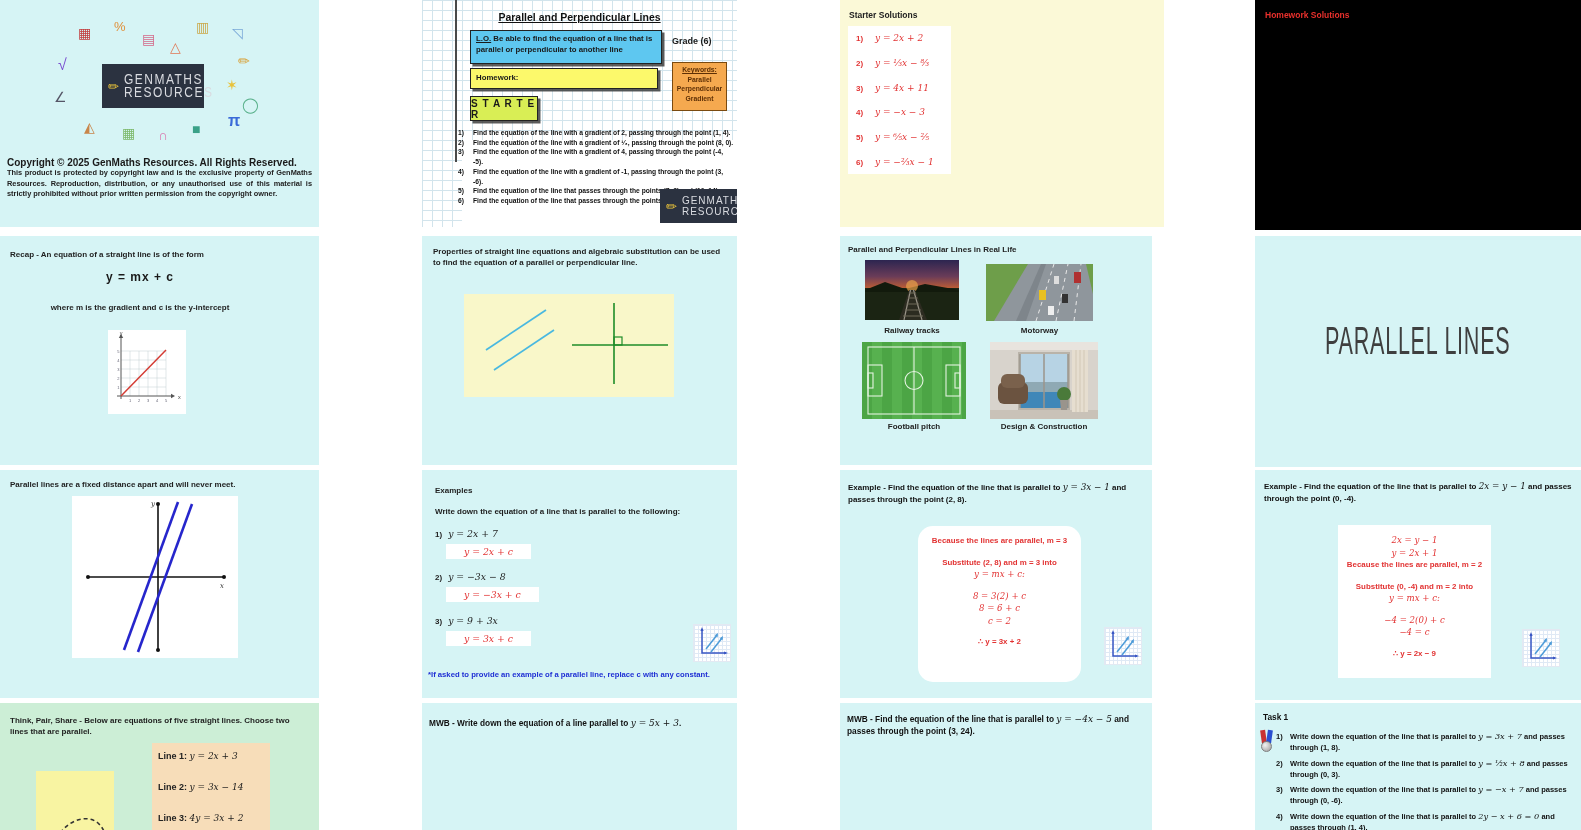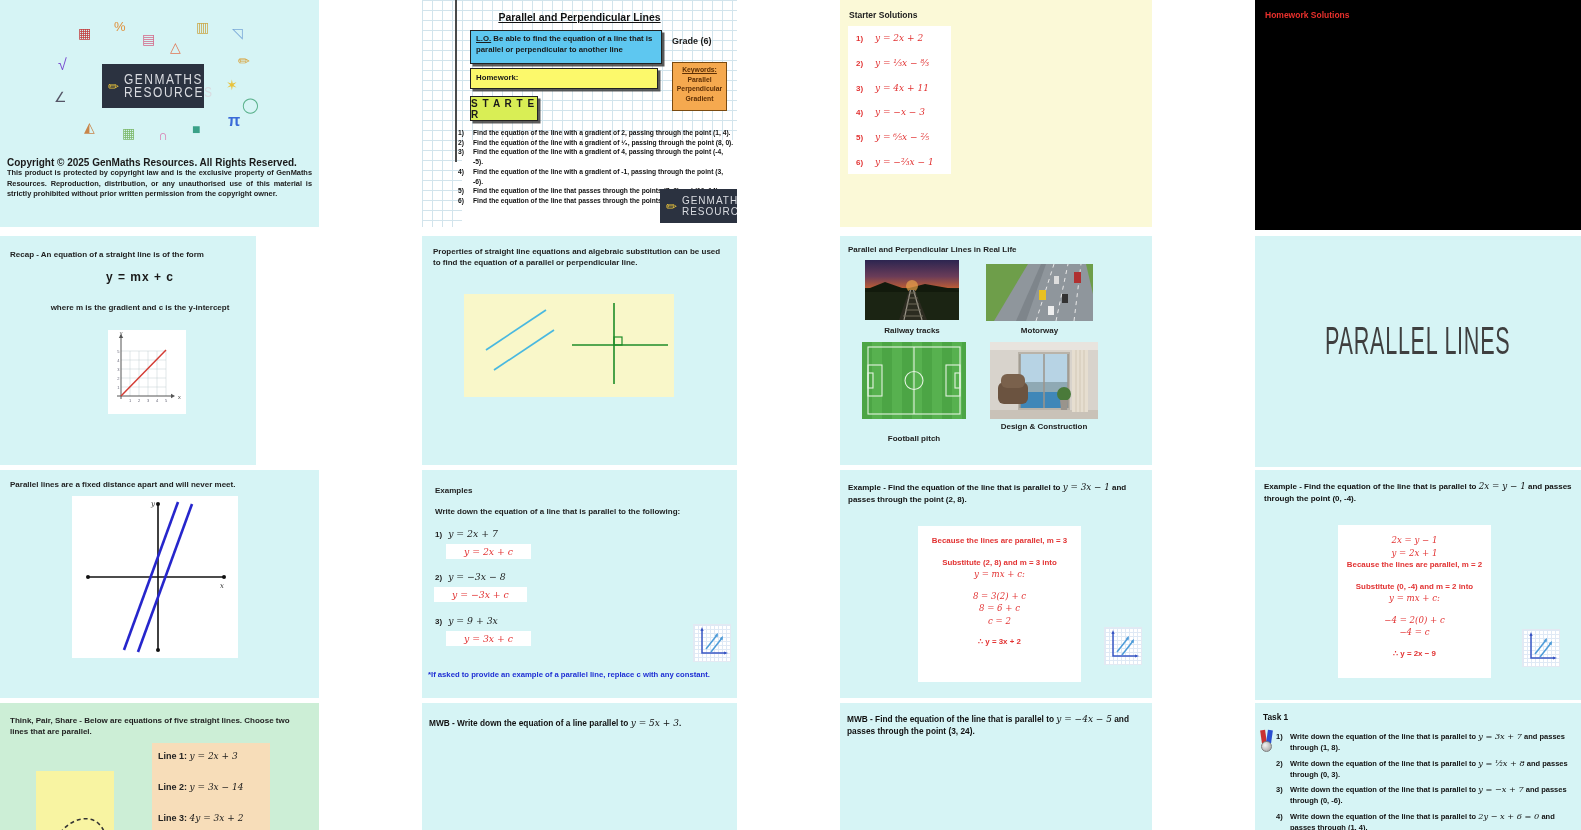--- a/index.html
+++ b/index.html
@@ -5,28 +5,28 @@
   html,body{margin:0;padding:0;background:#fff;}
   .canvas{position:relative;width:1581px;height:830px;background:#ffffff;overflow:hidden;font-family:"Liberation Sans",sans-serif;}
   .slide{position:absolute;overflow:hidden;color:#1a1a1a;}
   .bg-cyan{background:#d6f4f5;}
   .bg-paleyellow{background:#fbf9d7;}
   .bg-mint{background:#cceed6;}
   .bg-white{background:#000000;}
 
   
   #s-cover{left:0;top:0;width:319px;height:227px;}
-  #s-recap{left:0;top:236px;width:256px;height:229px;}
+  #s-recap{left:0;top:236px;width:319px;height:229px;}
   #s-parallel-fact{left:0;top:470px;width:319px;height:228px;}
   #s-tps{left:0;top:703px;width:319px;height:228px;}
   #s-title{left:422px;top:0;width:315px;height:227px;background:#fff;}
   #s-properties{left:422px;top:236px;width:315px;height:229px;}
   #s-examples{left:422px;top:470px;width:315px;height:228px;}
   #s-mwb1{left:422px;top:703px;width:315px;height:228px;}
-  #s-starter-sol{left:840px;top:0;width:312px;height:227px;}
+  #s-starter-sol{left:840px;top:0;width:312px;height:227px;padding-left:12px;}
   #s-reallife{left:840px;top:236px;width:312px;height:229px;}
   #s-example1{left:840px;top:470px;width:312px;height:228px;}
   #s-mwb2{left:840px;top:703px;width:312px;height:228px;}
   #s-hw-sol{left:1255px;top:0;width:326px;height:230px;}
   #s-par-title{left:1255px;top:236px;width:326px;height:231px;}
   #s-example2{left:1255px;top:470px;width:326px;height:230px;}
   #s-task1{left:1255px;top:703px;width:326px;height:228px;}
 
   
   .h8{font-size:8px;font-weight:600;line-height:11px;color:#1e1e1e;}
@@ -99,21 +99,21 @@
   .pr-box{left:42px;top:58px;width:210px;height:103px;background:#f9f7c9;}
 
   
   .ex-h{left:13px;top:15px;}
   .ex-prompt{left:13px;top:36px;width:290px;}
   .ex-q{position:absolute;font-size:8.6px;color:#222;}
   .ex-q .math{font-size:9.3px;}
   .ex-num{font-weight:600;font-size:8px;margin-right:6px;font-family:"Liberation Sans",sans-serif;font-style:normal;}
   .ex-a{position:absolute;background:#fff;padding:2px 18px;font-size:9.3px;}
   .q1{left:13px;top:58px;} .a1{left:24px;top:74px;}
-  .q2{left:13px;top:101px;} .a2{left:12px;top:117px;}
+  .q2{left:13px;top:101px;} .a2{left:24px;top:117px;}
   .q3{left:13px;top:145px;} .a3{left:24px;top:161px;}
   .ex-foot{left:6px;top:200px;width:305px;font-size:7.7px;font-weight:700;color:#1f2fd4;}
   .sketch{position:absolute;width:36px;height:36px;background:#fff;
     background-image:linear-gradient(#dfe9f5 1px,transparent 1px),linear-gradient(90deg,#dfe9f5 1px,transparent 1px);
     background-size:4px 4px;box-shadow:0 0 0 1px #e3e9f2;}
   .sk-ex{left:272px;top:155px;}
   .sk-e1{left:265px;top:158px;}
   .sk-e2{left:268px;top:160px;}
 
   
@@ -132,21 +132,21 @@
   .rl-fig{position:absolute;}
   .rl-cap{position:absolute;font-size:8px;font-weight:700;color:#222;text-align:center;}
 
   
   .we-intro{left:8px;top:11px;width:298px;font-size:8px;font-weight:600;line-height:12px;color:#111;}
   .we-intro .math{font-size:8.8px;font-weight:400;}
   .we-box{position:absolute;background:#fff;text-align:center;color:#e23333;padding-top:9px;box-sizing:border-box;}
   .we-b{font-size:7.9px;font-weight:700;line-height:11px;}
   .we-m{font-size:8.6px;line-height:12.5px;font-family:"DejaVu Serif",serif;font-style:italic;}
   .gap8{height:9px;} .gap10{height:11px;}
-  .we1-box{left:78px;top:56px;width:163px;height:156px;}
+  .we1-box{left:78px;top:56px;width:163px;height:156px;border-radius:15px;}
   .we2-box{left:83px;top:55px;width:153px;height:153px;}
 
   
   .hws-title{left:10px;top:10px;font-size:8.5px;font-weight:700;color:#e8302c;}
   .par-title-wrap{left:0;top:88px;width:100%;text-align:center;}
   .par-title-text{display:inline-block;font-size:30px;color:#3f3f3f;font-weight:400;letter-spacing:1px;transform:scale(.72,1.3);white-space:nowrap;}
 
   
   .tk-h{left:8px;top:9px;font-size:8.3px;font-weight:700;color:#111;}
   .tk-list{left:21px;top:28px;width:302px;}
@@ -492,21 +492,21 @@
       <g stroke="#d2c8b6" stroke-width="1">
           <line x1="86" y1="8" x2="86" y2="70"></line>
           <line x1="90" y1="8" x2="90" y2="70"></line>
           <line x1="94" y1="8" x2="94" y2="70"></line>
         </g>
       <rect x="8" y="40" width="30" height="22" rx="6" fill="#6b5340"></rect>
       <rect x="11" y="32" width="24" height="14" rx="6" fill="#7a614c"></rect>
       <circle cx="74" cy="52" r="7" fill="#4a7a3a"></circle>
       <polygon points="70,58 78,58 77,68 71,68" fill="#9a948c"></polygon>
     </svg>
-    <div class="rl-cap" style="left:22px;top:186px;width:104px;margin-top:12px;">Football pitch</div>
+    <div class="rl-cap" style="left:22px;top:186px;width:104px;">Football pitch</div>
     <div class="rl-cap" style="left:150px;top:186px;width:108px;">Design &amp; Construction</div>
   </div>
 
   <div class="slide bg-cyan" id="s-example1">
     <div class="pos we-intro"><span>Example - Find the equation of the line that is parallel to </span><span class="math">y = 3x − 1</span><span> and passes through the point (2, 8).</span></div>
     <div class="we-box we1-box">
       <div class="we-b">Because the lines are parallel, m = 3</div>
       <div class="gap10"></div>
       <div class="we-b">Substitute (2, 8) and m = 3 into</div>
       <div class="we-m">y = mx + c:</div>

